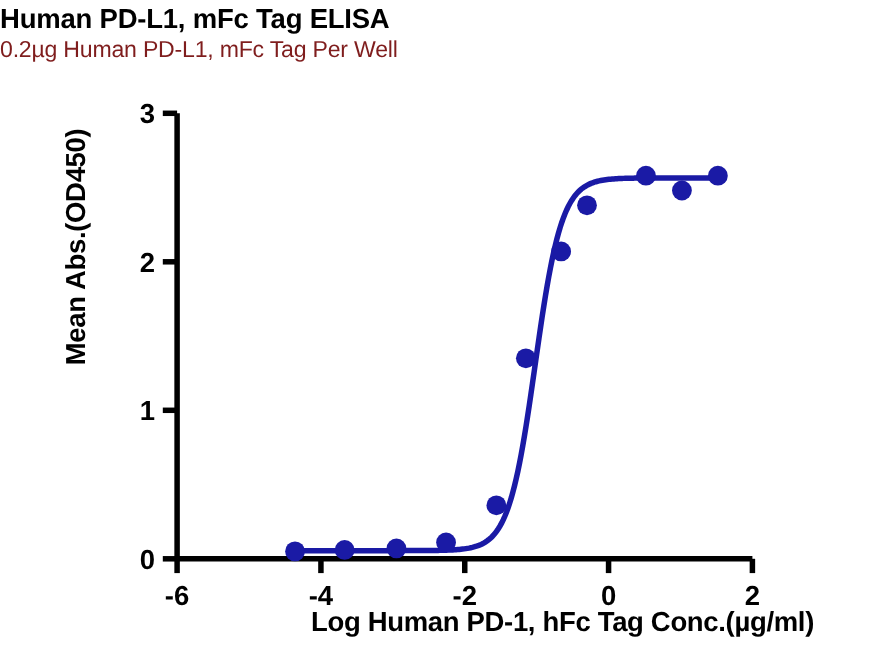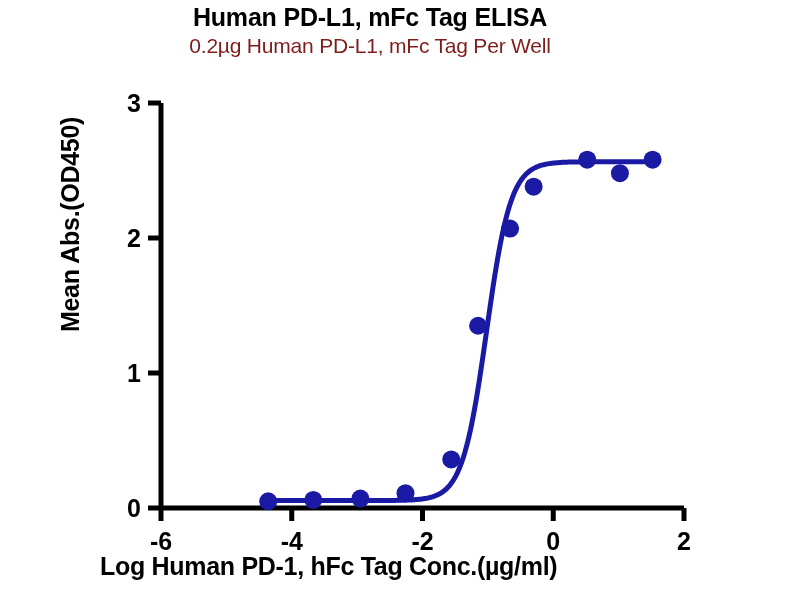--- a/index.html
+++ b/index.html
@@ -17,21 +17,20 @@
     position: relative;
     width: 800px;
     height: 600px;
     background: #ffffff;
   }
   .titles {
     position: absolute;
     left: 0;
     top: 2px;
     width: 740px;
-    text-align: center;
   }
   #chart-title {
     font-size: 25px;
     font-weight: bold;
     color: #000000;
     letter-spacing: -0.2px;
     line-height: 30px;
   }
   #chart-subtitle {
     font-size: 21px;
@@ -55,21 +54,21 @@
     font-size: 25px;
     font-weight: bold;
     color: #000000;
     letter-spacing: -0.3px;
   }
   #xlabel {
     position: absolute;
     left: 100px;
     top: 552px;
     width: 640px;
-    text-align: left;
+    text-align: right;
     font-size: 25px;
     font-weight: bold;
     color: #000000;
     letter-spacing: -0.3px;
   }
   .tick-text {
     font-family: "Liberation Sans", sans-serif;
     font-size: 25px;
     font-weight: bold;
     fill: #000000;

